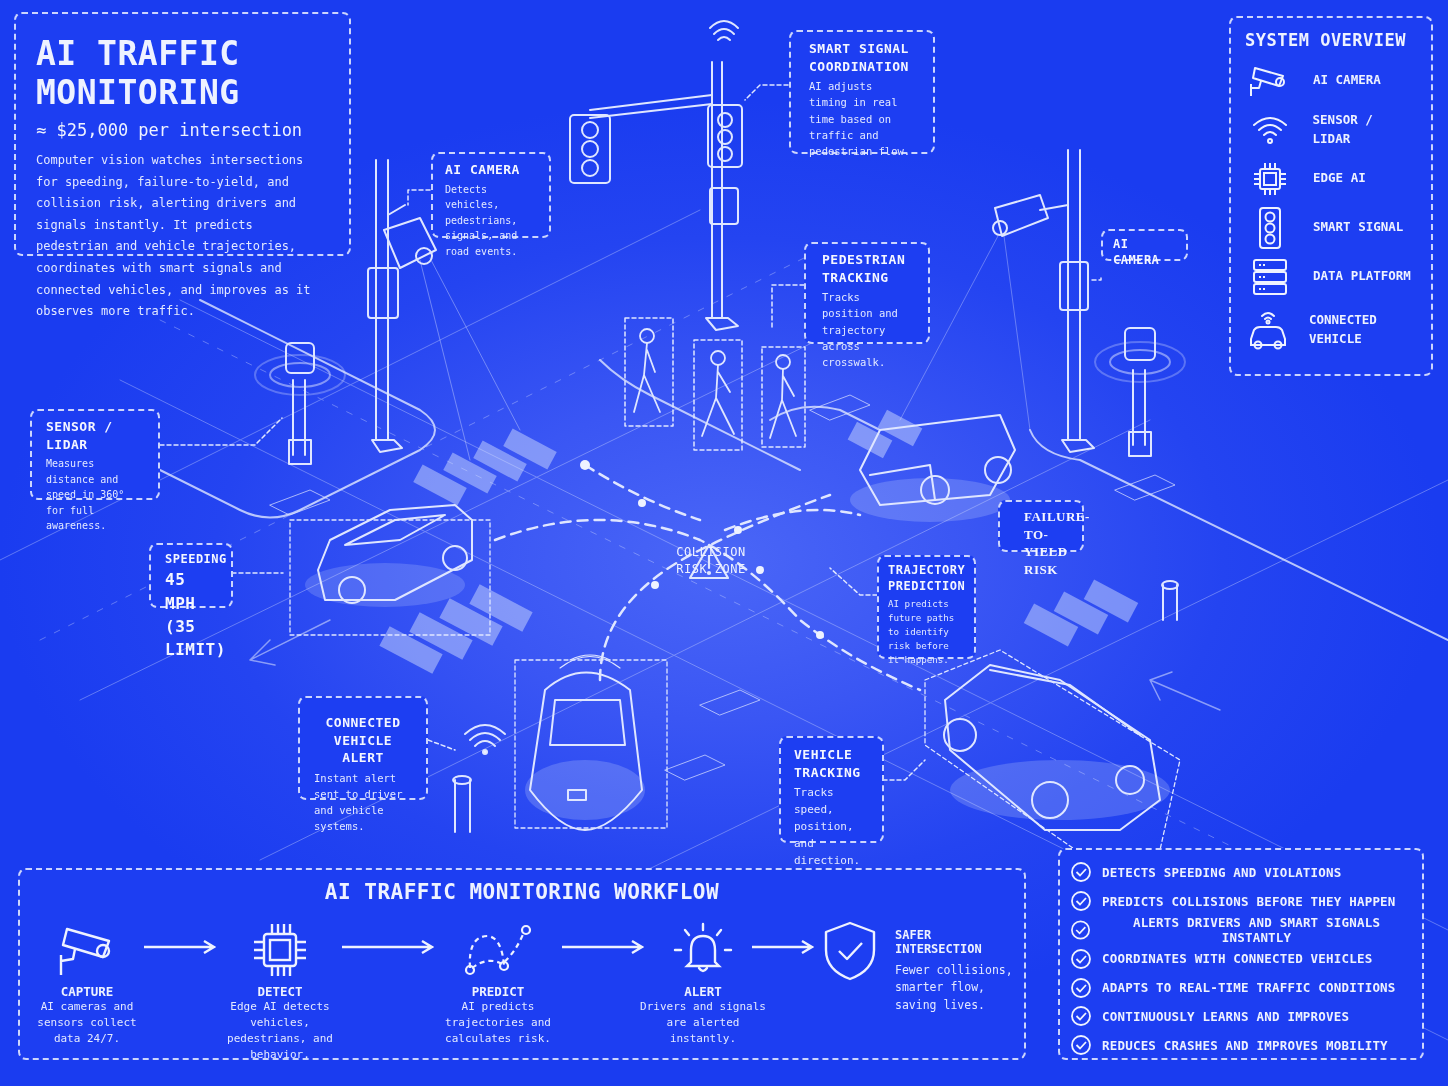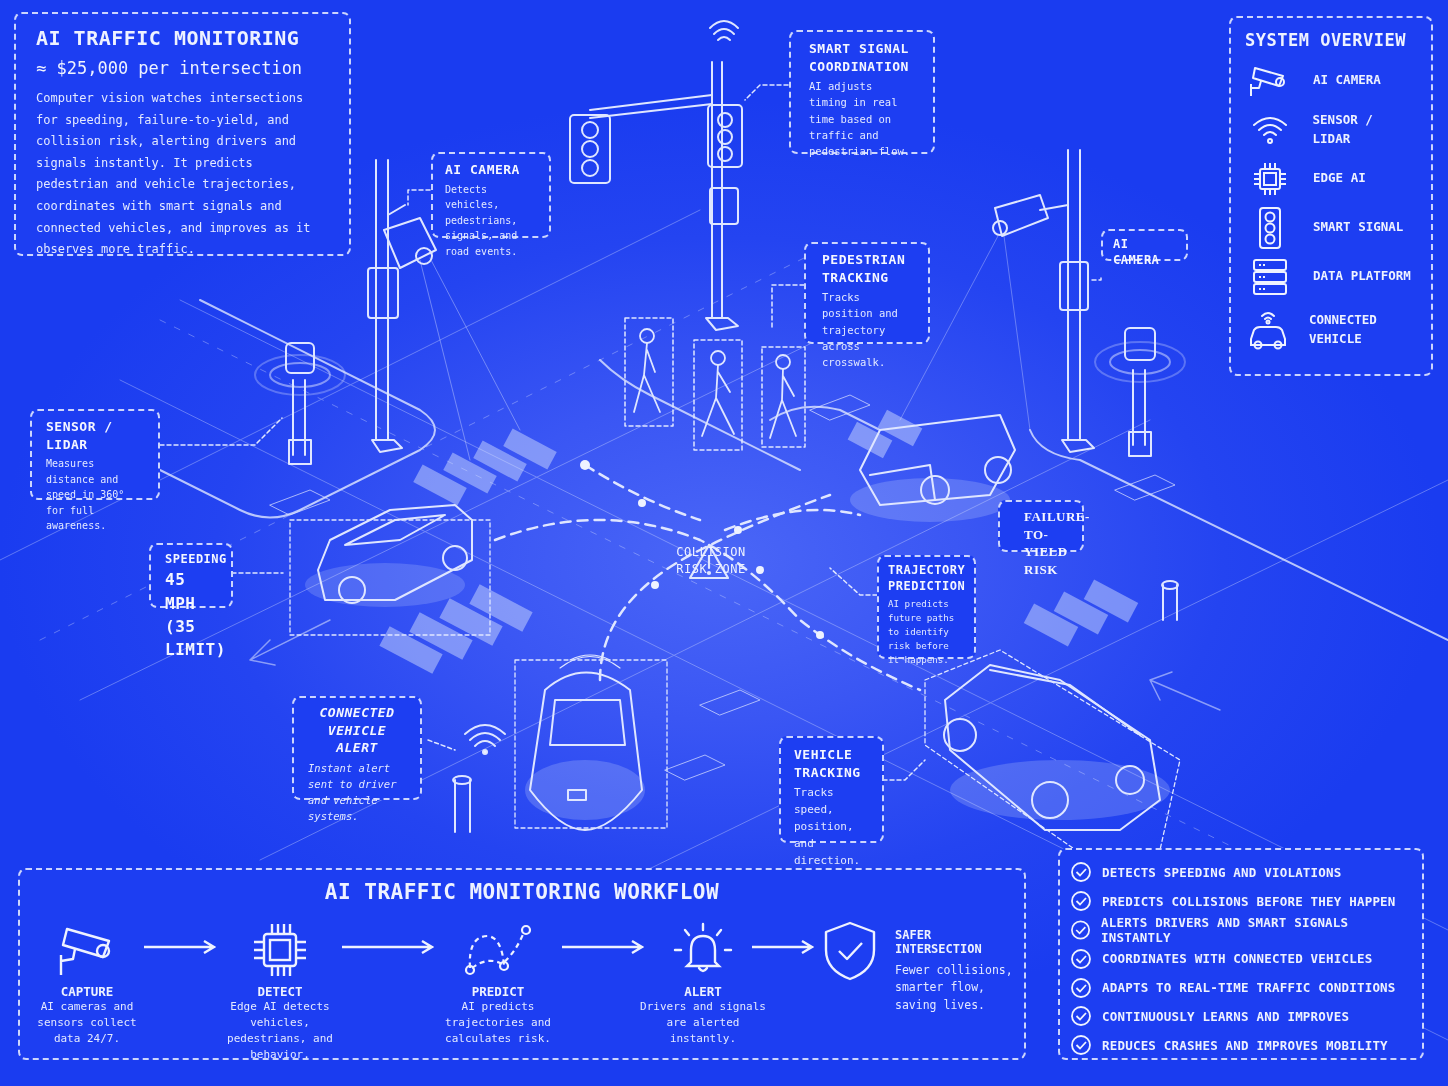--- a/index.html
+++ b/index.html
@@ -10,21 +10,21 @@
   svg.scene{position:absolute;left:0;top:0;width:1448px;height:1086px;}
   .box{position:absolute;border:2px dashed rgba(235,240,255,0.85);border-radius:8px;background:#1d3ef2;box-sizing:border-box;}
   .ttl{font-weight:bold;letter-spacing:0.5px;color:#f4f6ff;}
   .txt{color:#e3e9ff;line-height:1.5;}
   .lbl{position:absolute;padding:8px 12px;}
   .lbl .ttl{font-size:13px;line-height:1.35;}
   .lbl .txt{font-size:10.5px;margin-top:3px;line-height:1.55;}
 
   
   #intro{left:14px;top:12px;width:337px;height:244px;padding:12px 20px;}
-  #intro .h1{font-size:20px;font-weight:bold;letter-spacing:0.5px;}
+  #intro .h1{font-size:33px;font-weight:bold;letter-spacing:0.5px;margin-top:8px;}
   #intro .h2{font-size:17px;margin-top:8px;}
   #intro .txt{font-size:12px;margin-top:10px;line-height:1.8;}
 
   
   #overview{left:1229px;top:16px;width:204px;height:360px;padding:12px 14px;}
   #overview .h{font-size:17px;font-weight:bold;letter-spacing:0.5px;}
   .ov-row{display:flex;align-items:center;height:49px;}
   .ov-row .ic{width:50px;height:40px;display:flex;align-items:center;justify-content:center;margin-right:18px;}
   .ov-row .t{font-size:12.5px;font-weight:bold;line-height:1.5;}
 
@@ -35,21 +35,21 @@
   .wf-step .ic{height:64px;display:flex;align-items:center;justify-content:center;}
   .wf-step .t{font-size:12.5px;font-weight:bold;margin-top:2px;}
   .wf-step .d{font-size:11px;line-height:1.45;color:#e3e9ff;}
   .wf-arrow{position:absolute;top:70px;}
   .wf-final{position:absolute;left:875px;top:58px;}
   .wf-final .t{font-size:12px;font-weight:bold;}
   .wf-final .d{font-size:11.5px;line-height:1.5;margin-top:6px;color:#e3e9ff;}
 
   
   #benefits{left:1058px;top:848px;width:366px;height:212px;padding:8px 10px;}
-  .bn-row{display:flex;align-items:center;height:28.8px;}
+  .bn-row{display:flex;align-items:center;height:28.8px;text-align:center;}
   .bn-row .chk{width:22px;height:22px;margin-right:10px;}
   .bn-row .t{font-size:12.5px;font-weight:bold;letter-spacing:0.2px;}
 
   .cz{position:absolute;left:672px;top:544px;width:78px;text-align:center;}
   .cz .t{font-size:12px;letter-spacing:0.5px;line-height:1.4;color:#eef2ff;}
 </style>
 </head>
 <body>
 
 <div class="bg"></div>
@@ -284,21 +284,21 @@
 
 <div class="box lbl" style="left:998px;top:500px;width:86px;height:52px;padding:6px 24px;font-family:Liberation Serif, serif;">
   <div class="ttl" style="font-size:13px;line-height:1.35;">FAILURE-TO-YIELD RISK</div>
 </div>
 
 <div class="box lbl" style="left:877px;top:555px;width:99px;height:104px;padding:5px 9px;">
   <div class="ttl" style="font-size:12px;text-align:center;">TRAJECTORY PREDICTION</div>
   <div class="txt" style="font-size:9.2px;line-height:1.5;">AI predicts future paths to identify risk before it happens.</div>
 </div>
 
-<div class="box lbl" style="left:292px;top:696px;width:130px;height:104px;padding:6px 14px;font-style:italic;">
+<div class="box lbl" style="left:298px;top:696px;width:130px;height:104px;padding:16px 14px;">
   <div class="ttl" style="text-align:center;">CONNECTED VEHICLE ALERT</div>
   <div class="txt" style="font-size:10.5px;">Instant alert sent to driver and vehicle systems.</div>
 </div>
 
 <div class="box lbl" style="left:779px;top:736px;width:105px;height:107px;padding:8px 13px;">
   <div class="ttl">VEHICLE TRACKING</div>
   <div class="txt" style="font-size:11px;">Tracks speed, position, and direction.</div>
 </div>
 
 <div class="cz">

